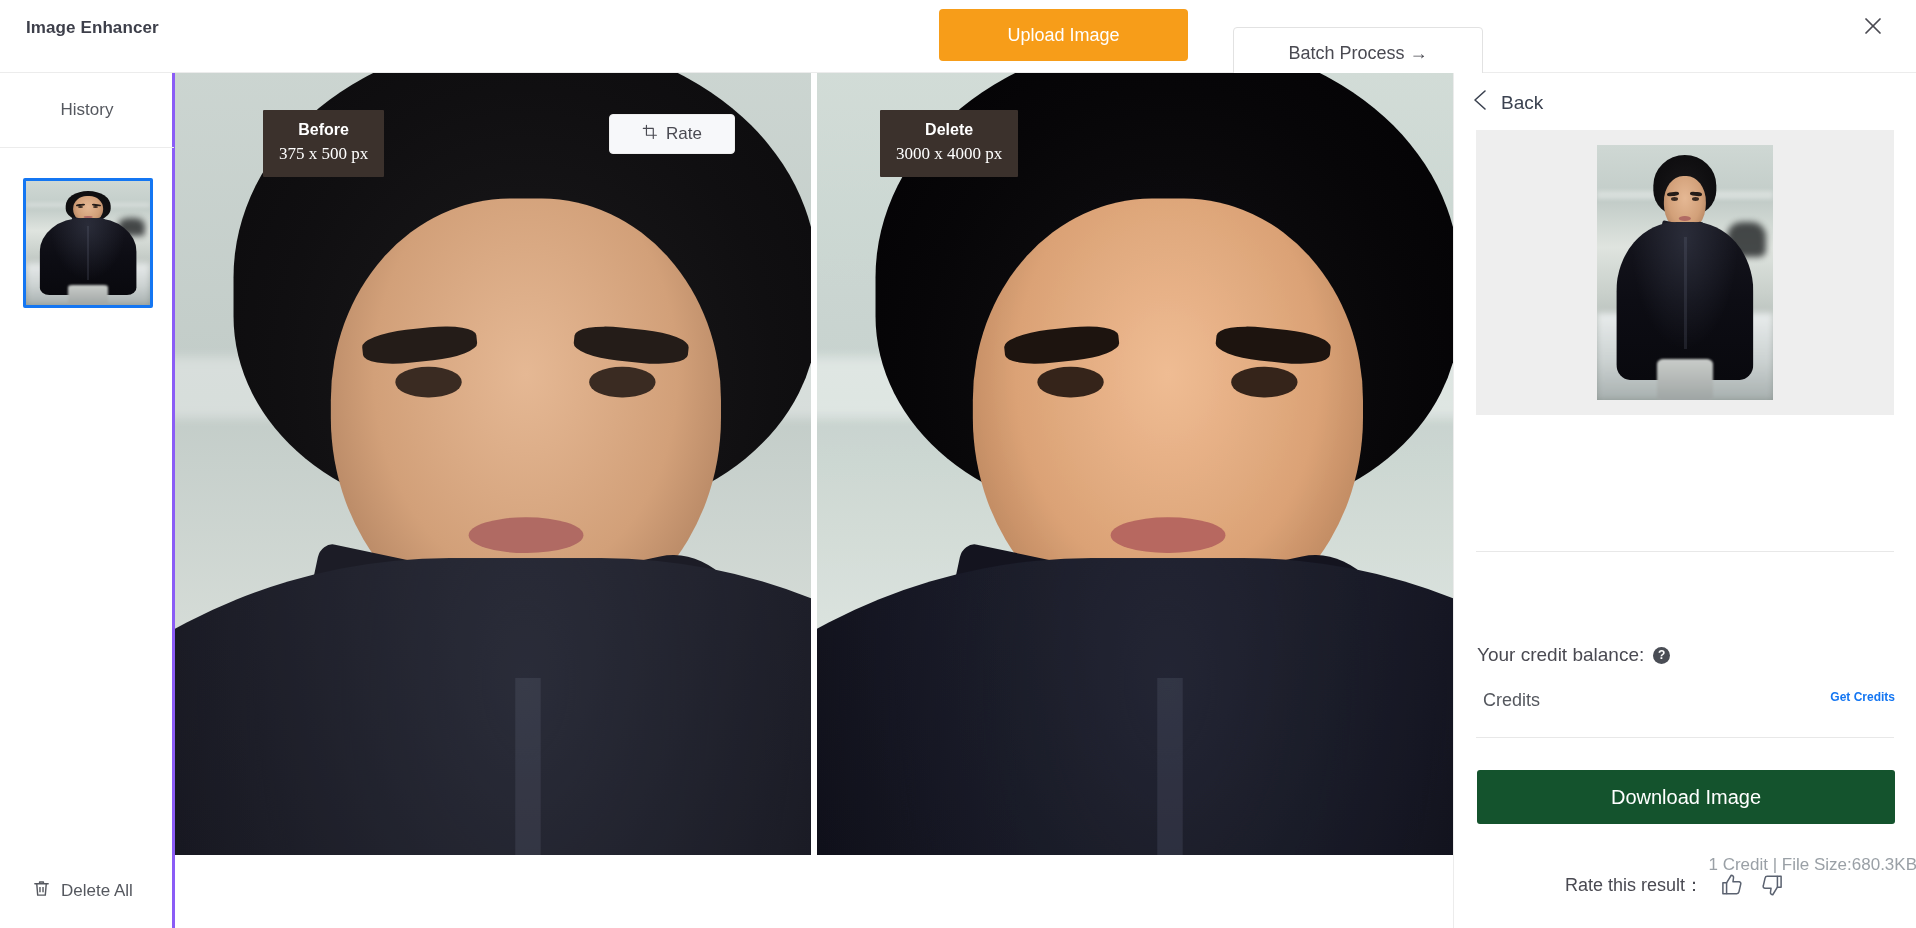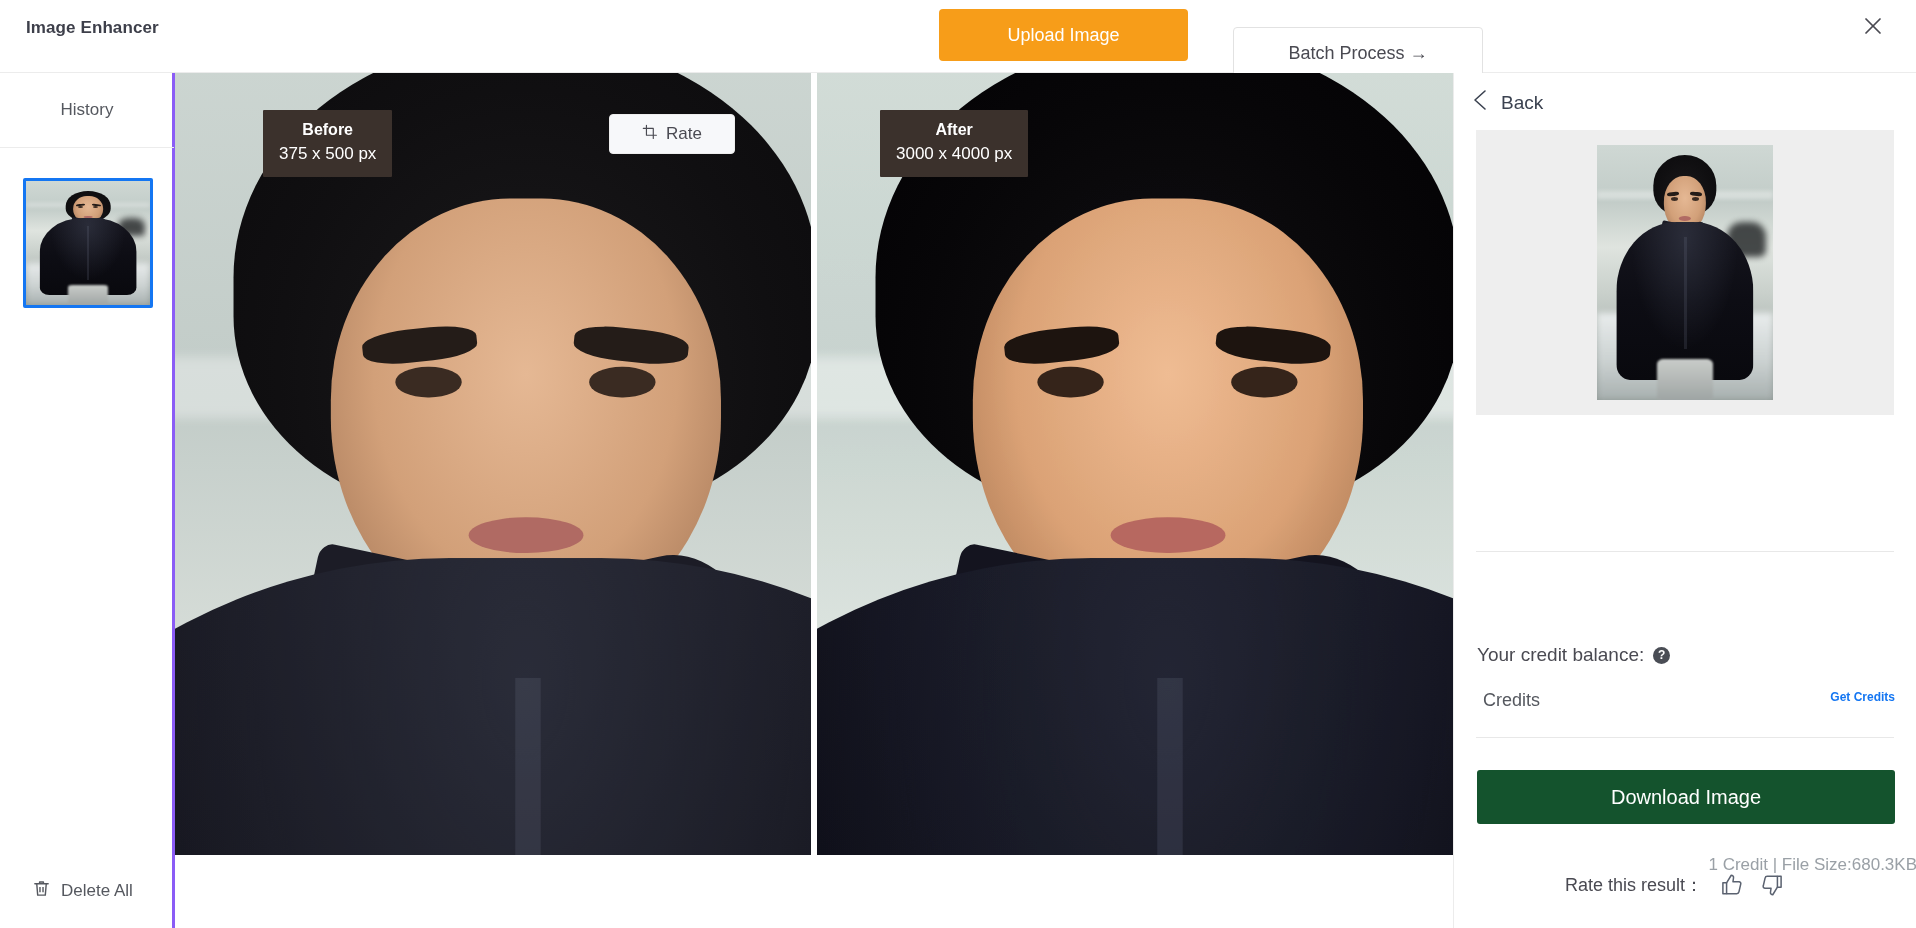--- a/index.html
+++ b/index.html
@@ -69,21 +69,21 @@
   .pane-after  { left:642px; width:636px; }
   .pane-divider {
     position:absolute; left:636px; top:0; width:6px; height:782px; background:#fff;
   }
   .badge {
     position:absolute; background:#3b312c; color:#fff;
     padding:9px 16px 11px; text-align:center; line-height:1.42; font-size:17px;
     border-radius:1px;
   }
   .badge .b1 { font-weight:700; display:block; font-size:16px; }
-  .badge .b2 { display:block; font-size:17px; }
+  .badge .b2 { display:block; font-size:17px;font-family:Liberation Serif, serif; }
   .badge-before { left:88px; top:37px; min-width:116px; }
   .badge-after  { left:705px; top:37px; min-width:136px; }
   .btn-crop {
     position:absolute; left:434px; top:41px; width:126px; height:40px;
     background:#f7f8fa; border:1px solid #ededed; border-radius:4px;
     display:flex; align-items:center; justify-content:center; gap:8px;
     font-size:17px; color:#4a4a52; cursor:pointer;
   }
 
   
@@ -307,21 +307,21 @@
           <div class="placket"></div>
       </div>
     </div>
 
     <div class="badge badge-before">
       <span class="b1">Before</span>
       <span class="b2">375 x 500 px</span>
     </div>
 
     <div class="badge badge-after">
-      <span class="b1">After</span>
+      <span class="b1">Delete</span>
       <span class="b2">3000 x 4000 px</span>
     </div>
 
     <div class="btn-crop">
       <span>
         <svg width="16" height="16" viewBox="0 0 18 18" fill="none" stroke="#4a4a52" stroke-width="1.3">
           <path d="M5 1.5v11.2h11.2M1.5 5h11.2v11.2" stroke-linecap="round" stroke-linejoin="round"></path>
         </svg>
       </span>
       <span>Rate</span>

